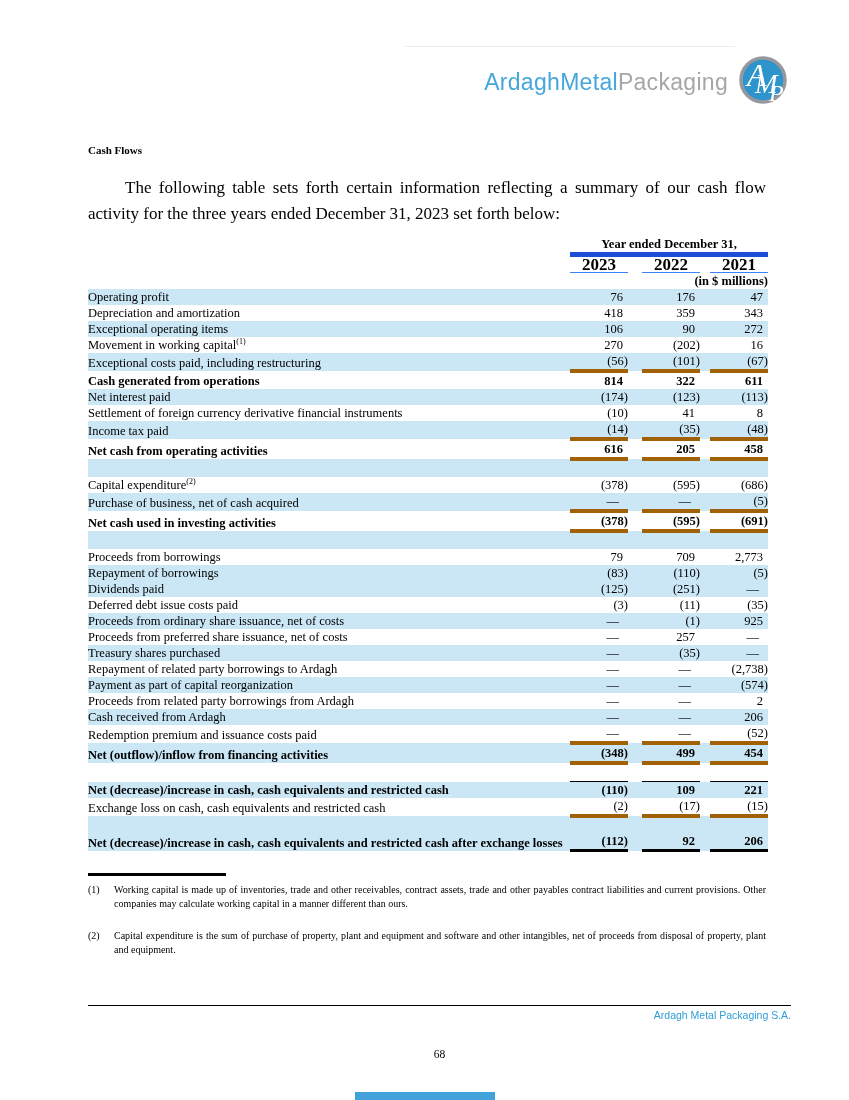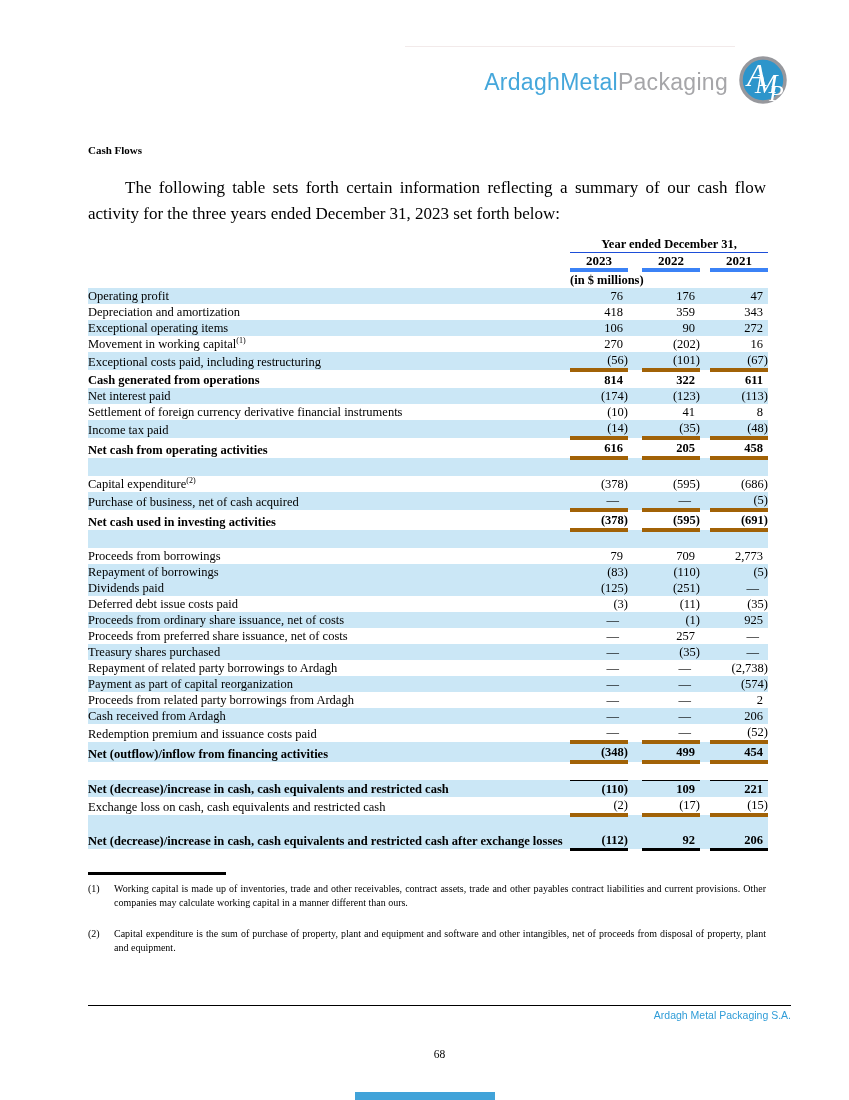--- a/index.html
+++ b/index.html
@@ -46,27 +46,27 @@
   tr.tall td { height:31px; }
   .bb { border-bottom:4px solid #a16207;margin-top:12px; }
   .bt { border-top:1px solid #000; }
   .bthick { border-bottom:3px solid #000; }
   td.lab sup { font-size:8px; line-height:0; }
 
   
   thead td { vertical-align:bottom; }
   td.span-head {
     font-size:11px; font-weight:bold; text-align:center;
-    border-bottom:1px solid #1d4ed8; height:15px; line-height:14px;
+    border-bottom:5px solid #1d4ed8; height:15px; line-height:14px;
   }
   tr.years td.val {
-    font-size:13px; font-weight:bold; text-align:center;
-    border-bottom:4px solid #3b82f6; height:15px; line-height:14px; padding:0;margin-top:32px;
-  }
-  td.units { font-size:9.5px; font-weight:bold; text-align:left; height:13px; line-height:12px; }
+    font-size:17px; font-weight:bold; text-align:center;
+    border-bottom:1px solid #3b82f6; height:15px; line-height:14px; padding:0;margin-top:32px;
+  }
+  td.units { font-size:9.5px; font-weight:bold; text-align:right; height:13px; line-height:12px; }
 
   
   .fn-divider { width:138px; height:3px; background:#000; margin-top:21px; }
   .footnote { display:flex; margin-top:7px; font-size:10px; line-height:1.42; }
   .footnote + .footnote { margin-top:17px; }
   .fn-marker { flex:0 0 26px; }
   .fn-text { flex:1; text-align:justify; }
 
   
   .footer { position:absolute; left:88px; right:87px; top:1005px; }

